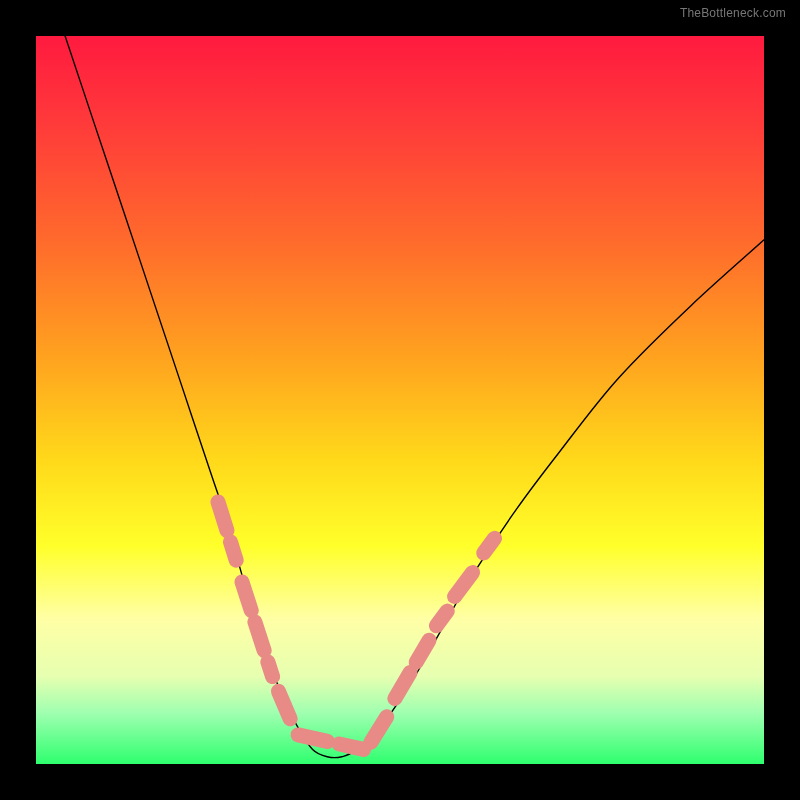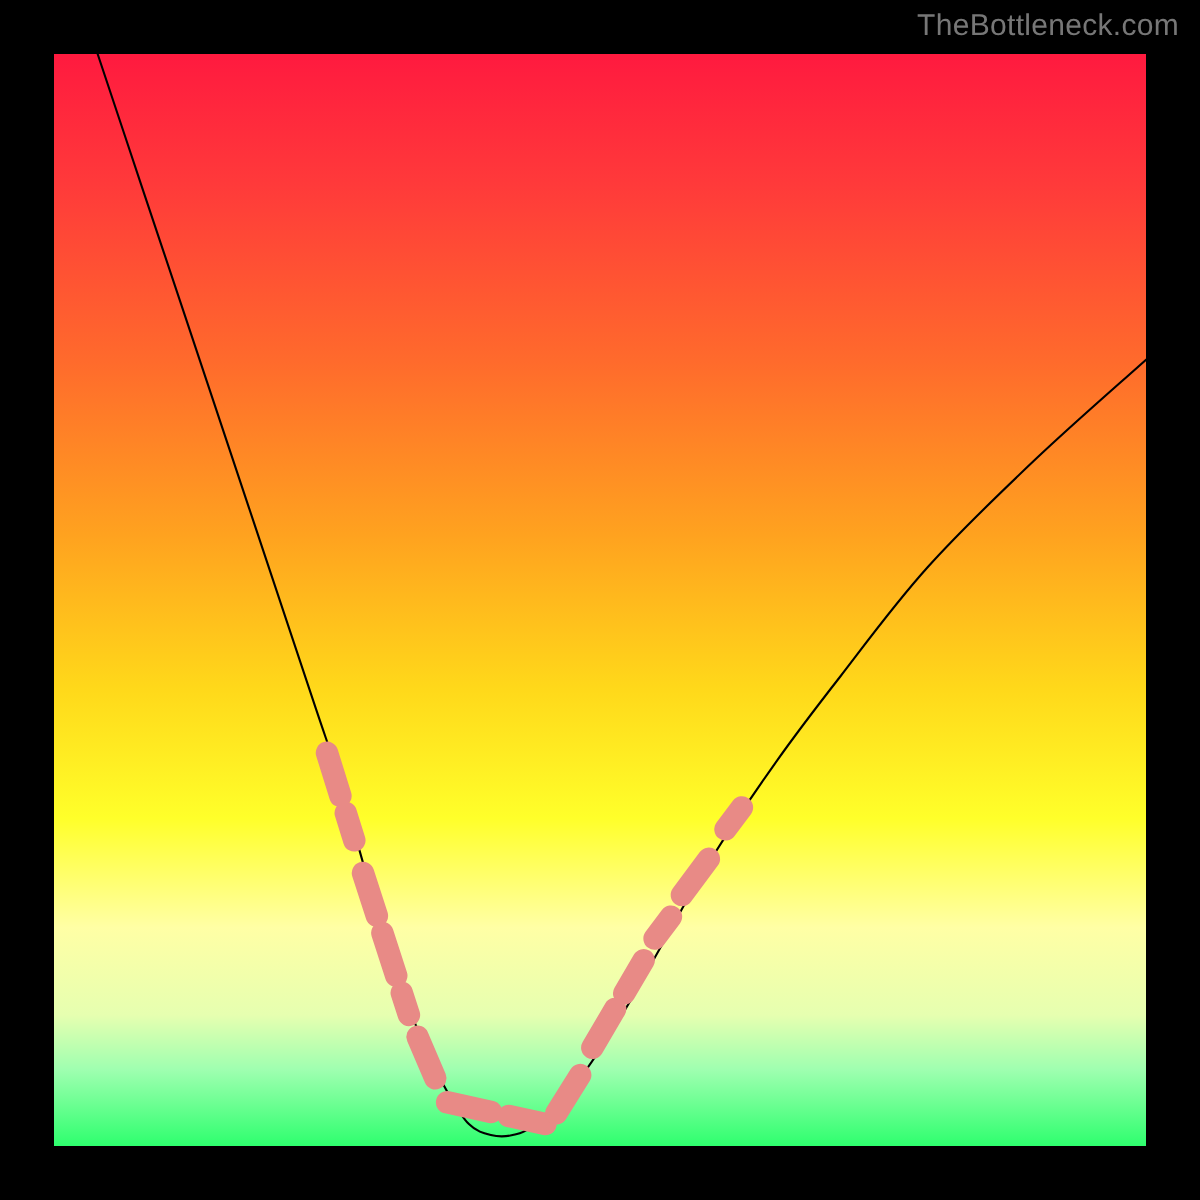--- a/index.html
+++ b/index.html
@@ -27,21 +27,21 @@
       #ffffa5 80%,
       #e6ffb0 88%,
       #9fffb0 93%,
       #2eff6e 100%);
   }
   .watermark {
     position: absolute;
     top: 6px;
     right: 14px;
     color: #777;
-    font-size: 20px;
+    font-size: 12px;
     font-weight: 500;
     letter-spacing: 0.2px;
     user-select: none;
   }
   svg.plot {
     position: absolute;
     left: 0;
     top: 0;
     width: 728px;
     height: 728px;

